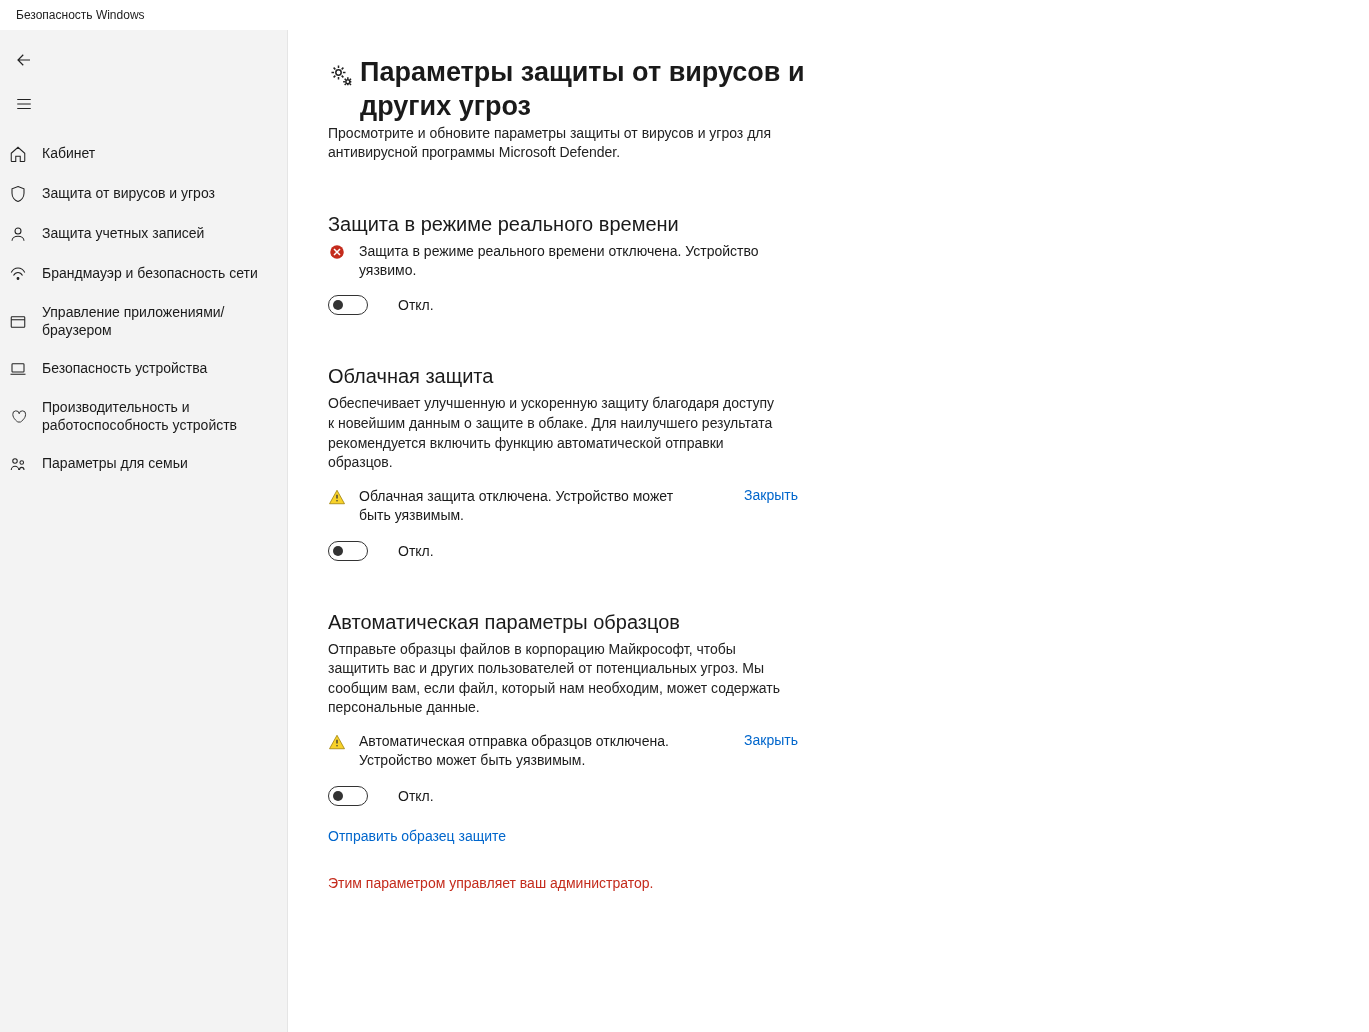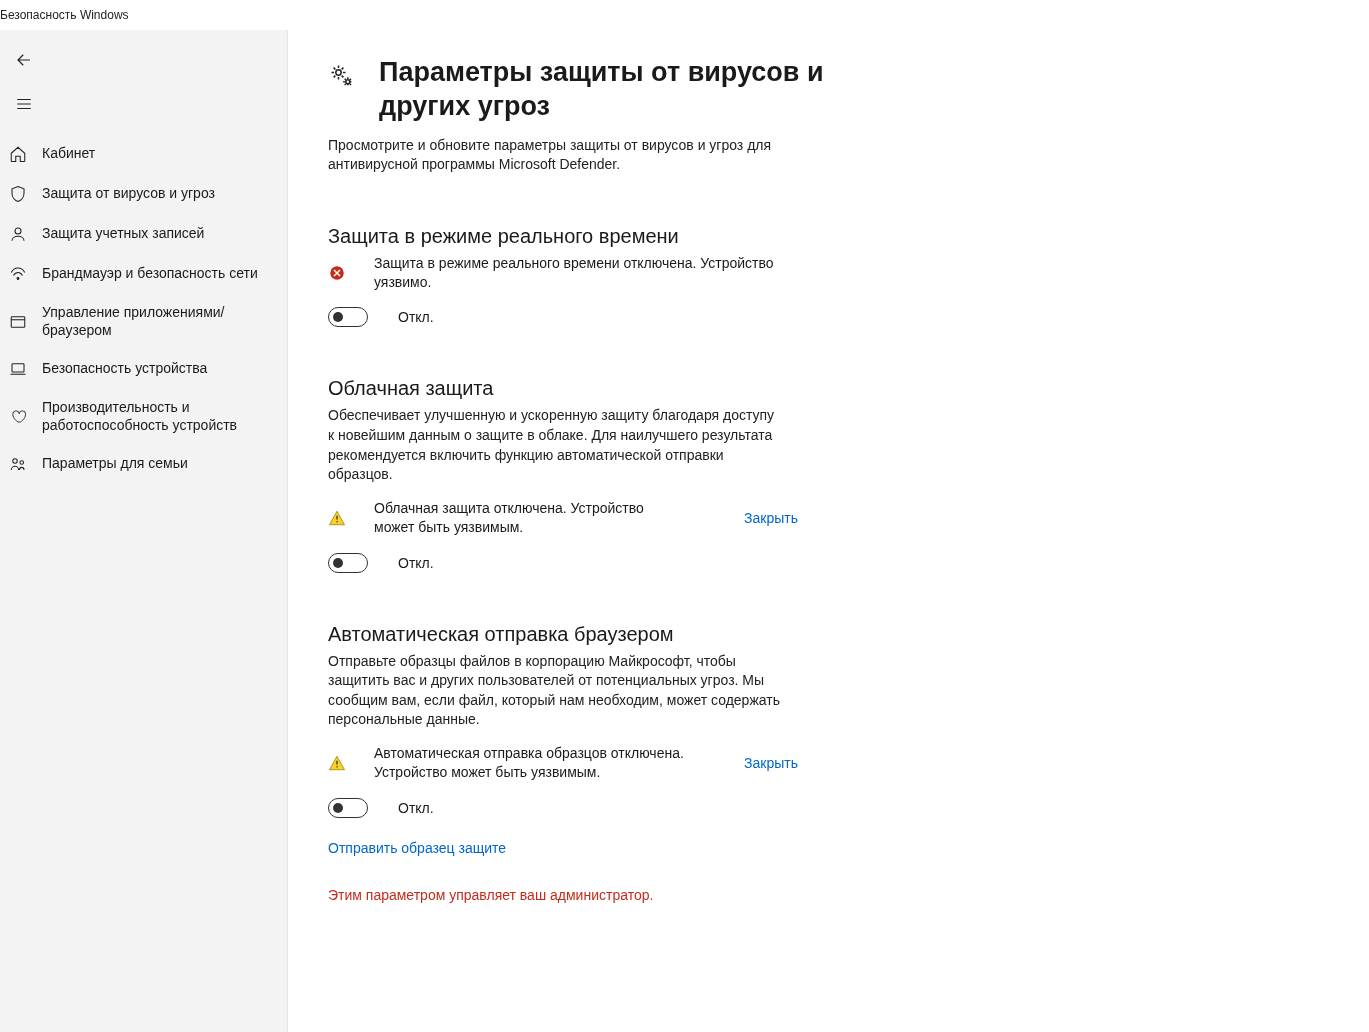--- a/index.html
+++ b/index.html
@@ -1,35 +1,35 @@
 <!DOCTYPE html>
 <html><head>
 <meta charset="utf-8">
 <style>
 *{box-sizing:border-box;margin:0;padding:0;font-family:"Segoe UI",Tahoma,sans-serif;-webkit-font-smoothing:antialiased}
 html,body{width:1369px;height:1032px;background:#fff;color:#1a1a1a;overflow:hidden}
-.titlebar{height:30px;padding:0 0;display:flex;align-items:center;font-size:12px;color:#222}
+.titlebar{height:30px;padding:0 16px;display:flex;align-items:center;font-size:12px;color:#222}
 .app{display:flex;height:calc(1032px - 30px)}
 .sidebar{width:288px;background:#f3f3f3;border-right:1px solid #e5e5e5;display:flex;flex-direction:column}
 .sb-top{padding:10px 4px 4px 4px}
 .iconbtn{width:40px;height:40px;display:flex;align-items:center;justify-content:center;cursor:pointer;border-radius:4px}
 .sb-nav{flex:1;overflow:auto;padding-top:6px}
 .nav-item{display:flex;align-items:center;padding:10px 8px 10px 8px;cursor:pointer;font-size:14px;gap:14px}
 .nav-icon{width:20px;height:20px;display:flex;align-items:center;justify-content:center;flex-shrink:0;color:#222}
 .nav-label{line-height:1.25}
 .sb-bottom{padding:6px 0;border-top:1px solid transparent}
 .main{flex:1;overflow:auto;padding:26px 40px 60px 40px}
-.page-head{display:flex;align-items:flex-start;gap:23px;max-width:520px;margin-bottom:12px}
+.page-head{display:flex;align-items:flex-start;gap:4px;max-width:520px;}
 .page-head svg{flex-shrink:0;margin-top:6px}
 .page-title{font-size:27px;font-weight:600;line-height:1.25}
 .page-desc{font-size:14px;color:#222;max-width:452px;line-height:1.4;margin-bottom:50px}
 .section{margin-bottom:50px}
 .sec-title{font-size:20px;font-weight:400;margin-bottom:6px}
 .sec-desc{font-size:14px;color:#222;max-width:452px;line-height:1.4;margin-bottom:14px}
-.alert-row{display:flex;align-items:center;gap:28px;max-width:470px}
+.alert-row{display:flex;align-items:flex-start;gap:13px;max-width:470px}
 .alert-icon{width:18px;height:18px;flex-shrink:0;margin-top:1px}
 .alert-text{font-size:14px;flex:1;line-height:1.35}
 .alert-dismiss{color:#0066cc;font-size:14px;cursor:pointer;white-space:nowrap;margin-left:30px}
 .toggle-row{display:flex;align-items:center;gap:30px;margin-top:16px}
 .toggle{width:40px;height:20px;border:1px solid #333;border-radius:10px;position:relative;cursor:pointer;background:#fff}
 .toggle .knob{width:10px;height:10px;border-radius:50%;background:#333;position:absolute;top:4px;left:4px}
 .toggle-state{font-size:14px}
 .link{color:#0066cc;font-size:14px;cursor:pointer;display:inline-block;margin-top:22px}
 .admin-note{color:#c42b1c;font-size:14px;margin-top:30px}
 svg{display:block}
@@ -178,21 +178,21 @@
       </div>
       <div class="toggle-row">
         <div class="toggle">
             <div class="knob"></div>
           </div>
         <span class="toggle-state">Откл.</span>
       </div>
     </section>
 
     <section class="section" style="margin-bottom:0">
-      <h2 class="sec-title">Автоматическая отправка браузером</h2>
+      <h2 class="sec-title">Автоматическая параметры образцов</h2>
       <p class="sec-desc">Отправьте образцы файлов в корпорацию Майкрософт, чтобы защитить вас и других пользователей от потенциальных угроз. Мы сообщим вам, если файл, который нам необходим, может содержать персональные данные.</p>
       <div class="alert-row">
         <span class="alert-icon">
             <svg width="18" height="18" viewBox="0 0 24 24">
               <path d="M12 3l10 18H2z" fill="#f8d22a" stroke="#9a7b00" stroke-width="1"></path>
               <path d="M12 9v5" stroke="#333" stroke-width="1.8"></path>
               <circle cx="12" cy="17" r="1" fill="#333"></circle>
             </svg>
           </span>
         <span class="alert-text">Автоматическая отправка образцов отключена. Устройство может быть уязвимым.</span>

